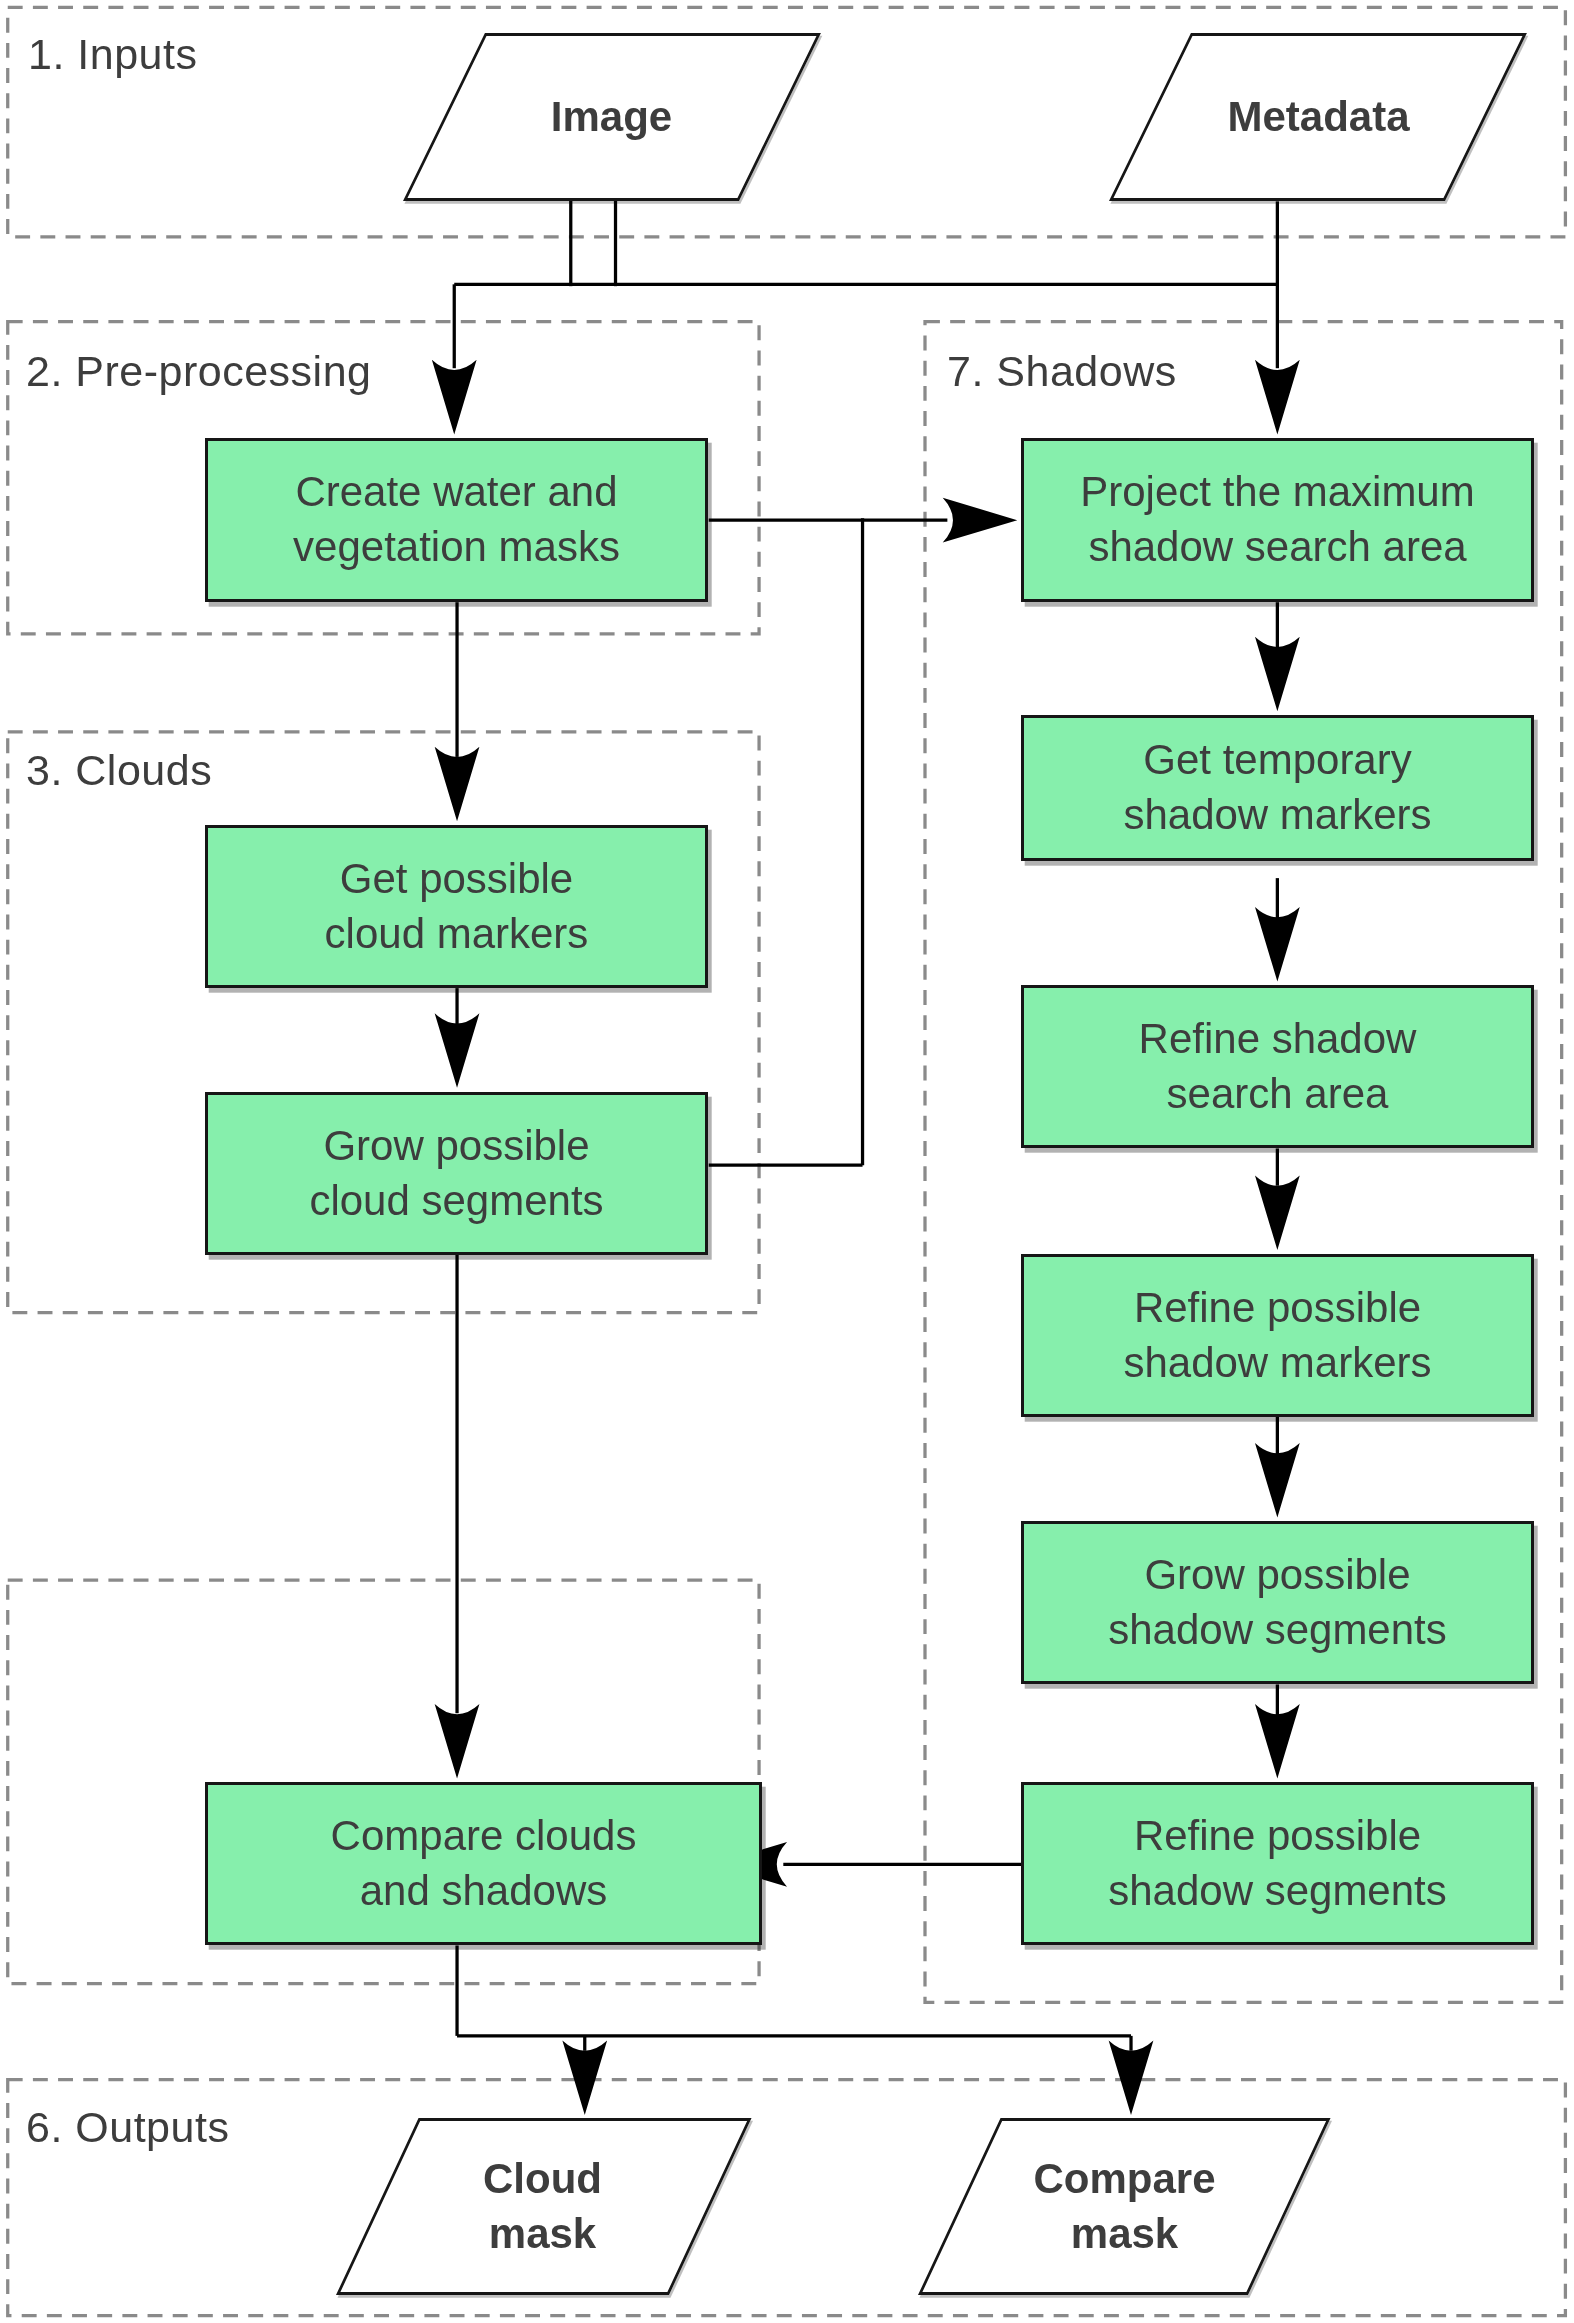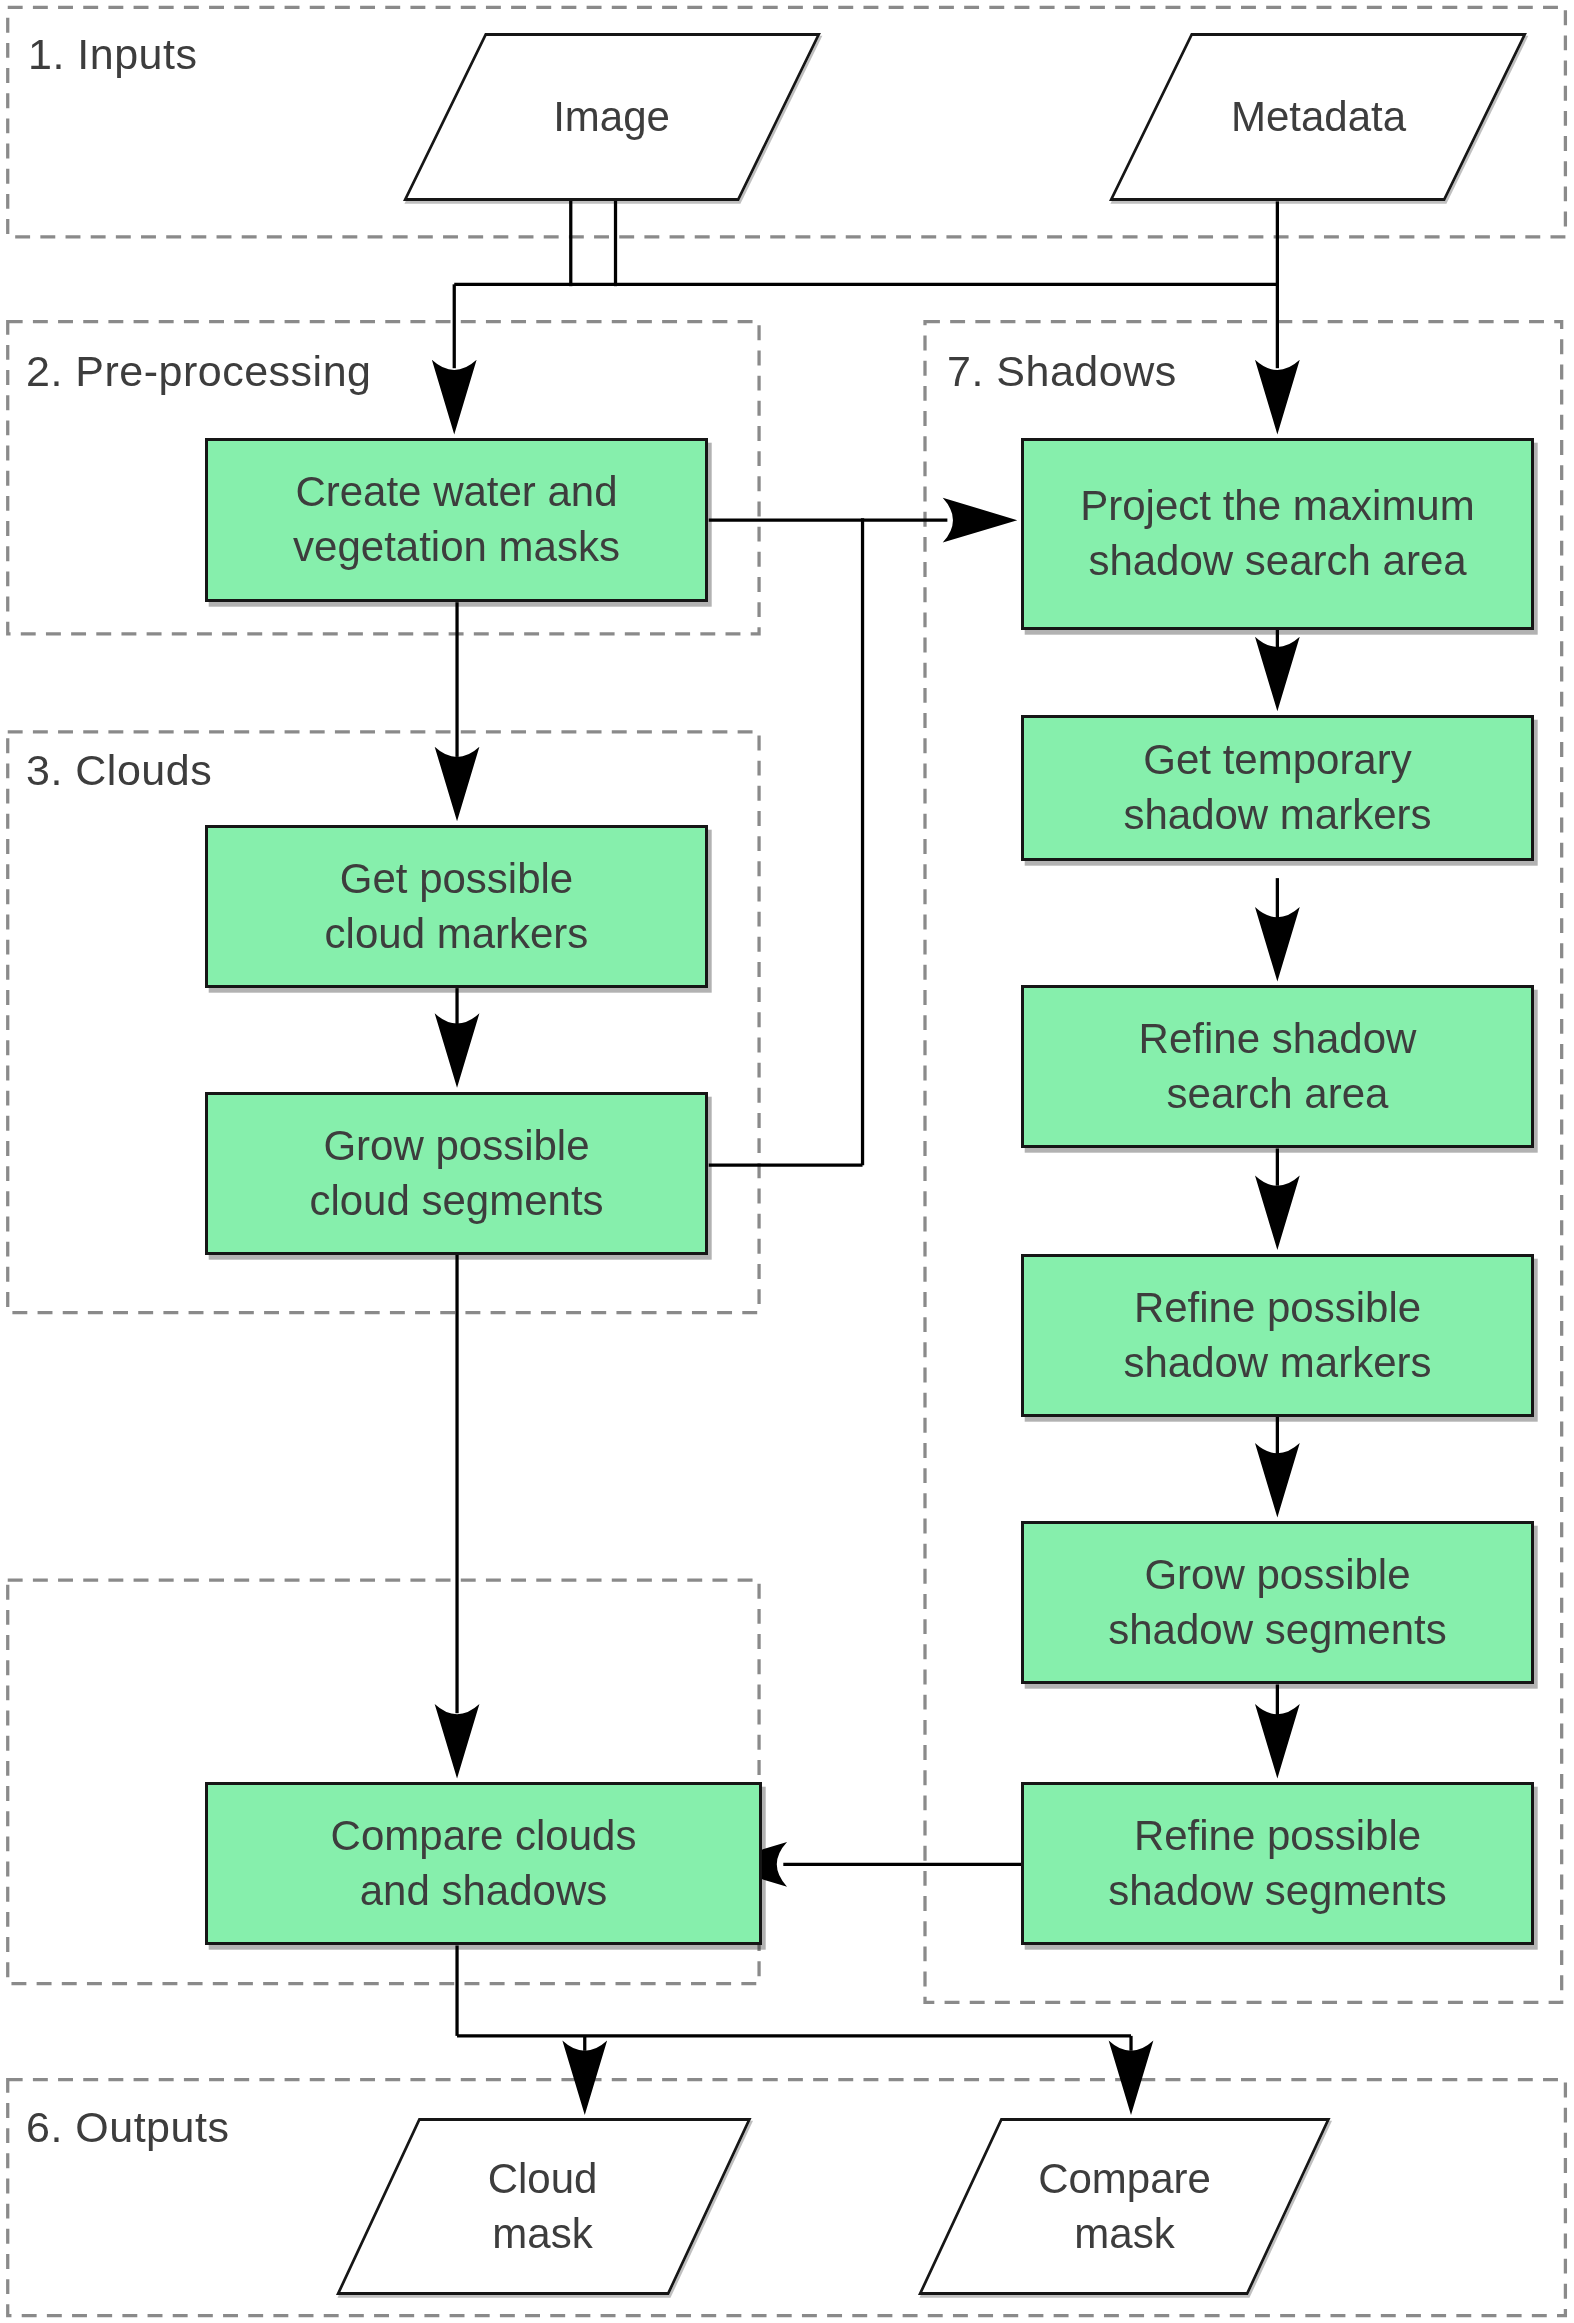--- a/index.html
+++ b/index.html
@@ -47,20 +47,21 @@
   .para-label{
     position:absolute;
     display:flex;
     flex-direction:column;
     justify-content:center;
     align-items:center;
     text-align:center;
     font-size:42px;
     line-height:1.30;
     color:#3d3d3d;
+    font-weight:bold;
   }
 </style>
 </head>
 <body>
 
 <div id="canvas">
 
   <svg id="wires" width="1575" height="2323" viewBox="0 0 1689 2492">
 
     <g fill="none" stroke="#8a8a8a" stroke-width="3.5" stroke-dasharray="16 11">
@@ -151,21 +152,21 @@
   <div class="pbox" style="left:205px;top:1092px;width:503px;height:163px">
     <span>Grow possible</span>
     <span>cloud segments</span>
   </div>
 
   <div class="pbox" style="left:205px;top:1782px;width:557px;height:163px">
     <span>Compare clouds</span>
     <span>and shadows</span>
   </div>
 
-  <div class="pbox" style="left:1021px;top:438px;width:513px;height:192px">
+  <div class="pbox" style="left:1021px;top:438px;width:513px;height:164px">
     <span>Project the maximum</span>
     <span>shadow search area</span>
   </div>
 
   <div class="pbox" style="left:1021px;top:715px;width:513px;height:146px">
     <span>Get temporary</span>
     <span>shadow markers</span>
   </div>
 
   <div class="pbox" style="left:1021px;top:985px;width:513px;height:163px">

